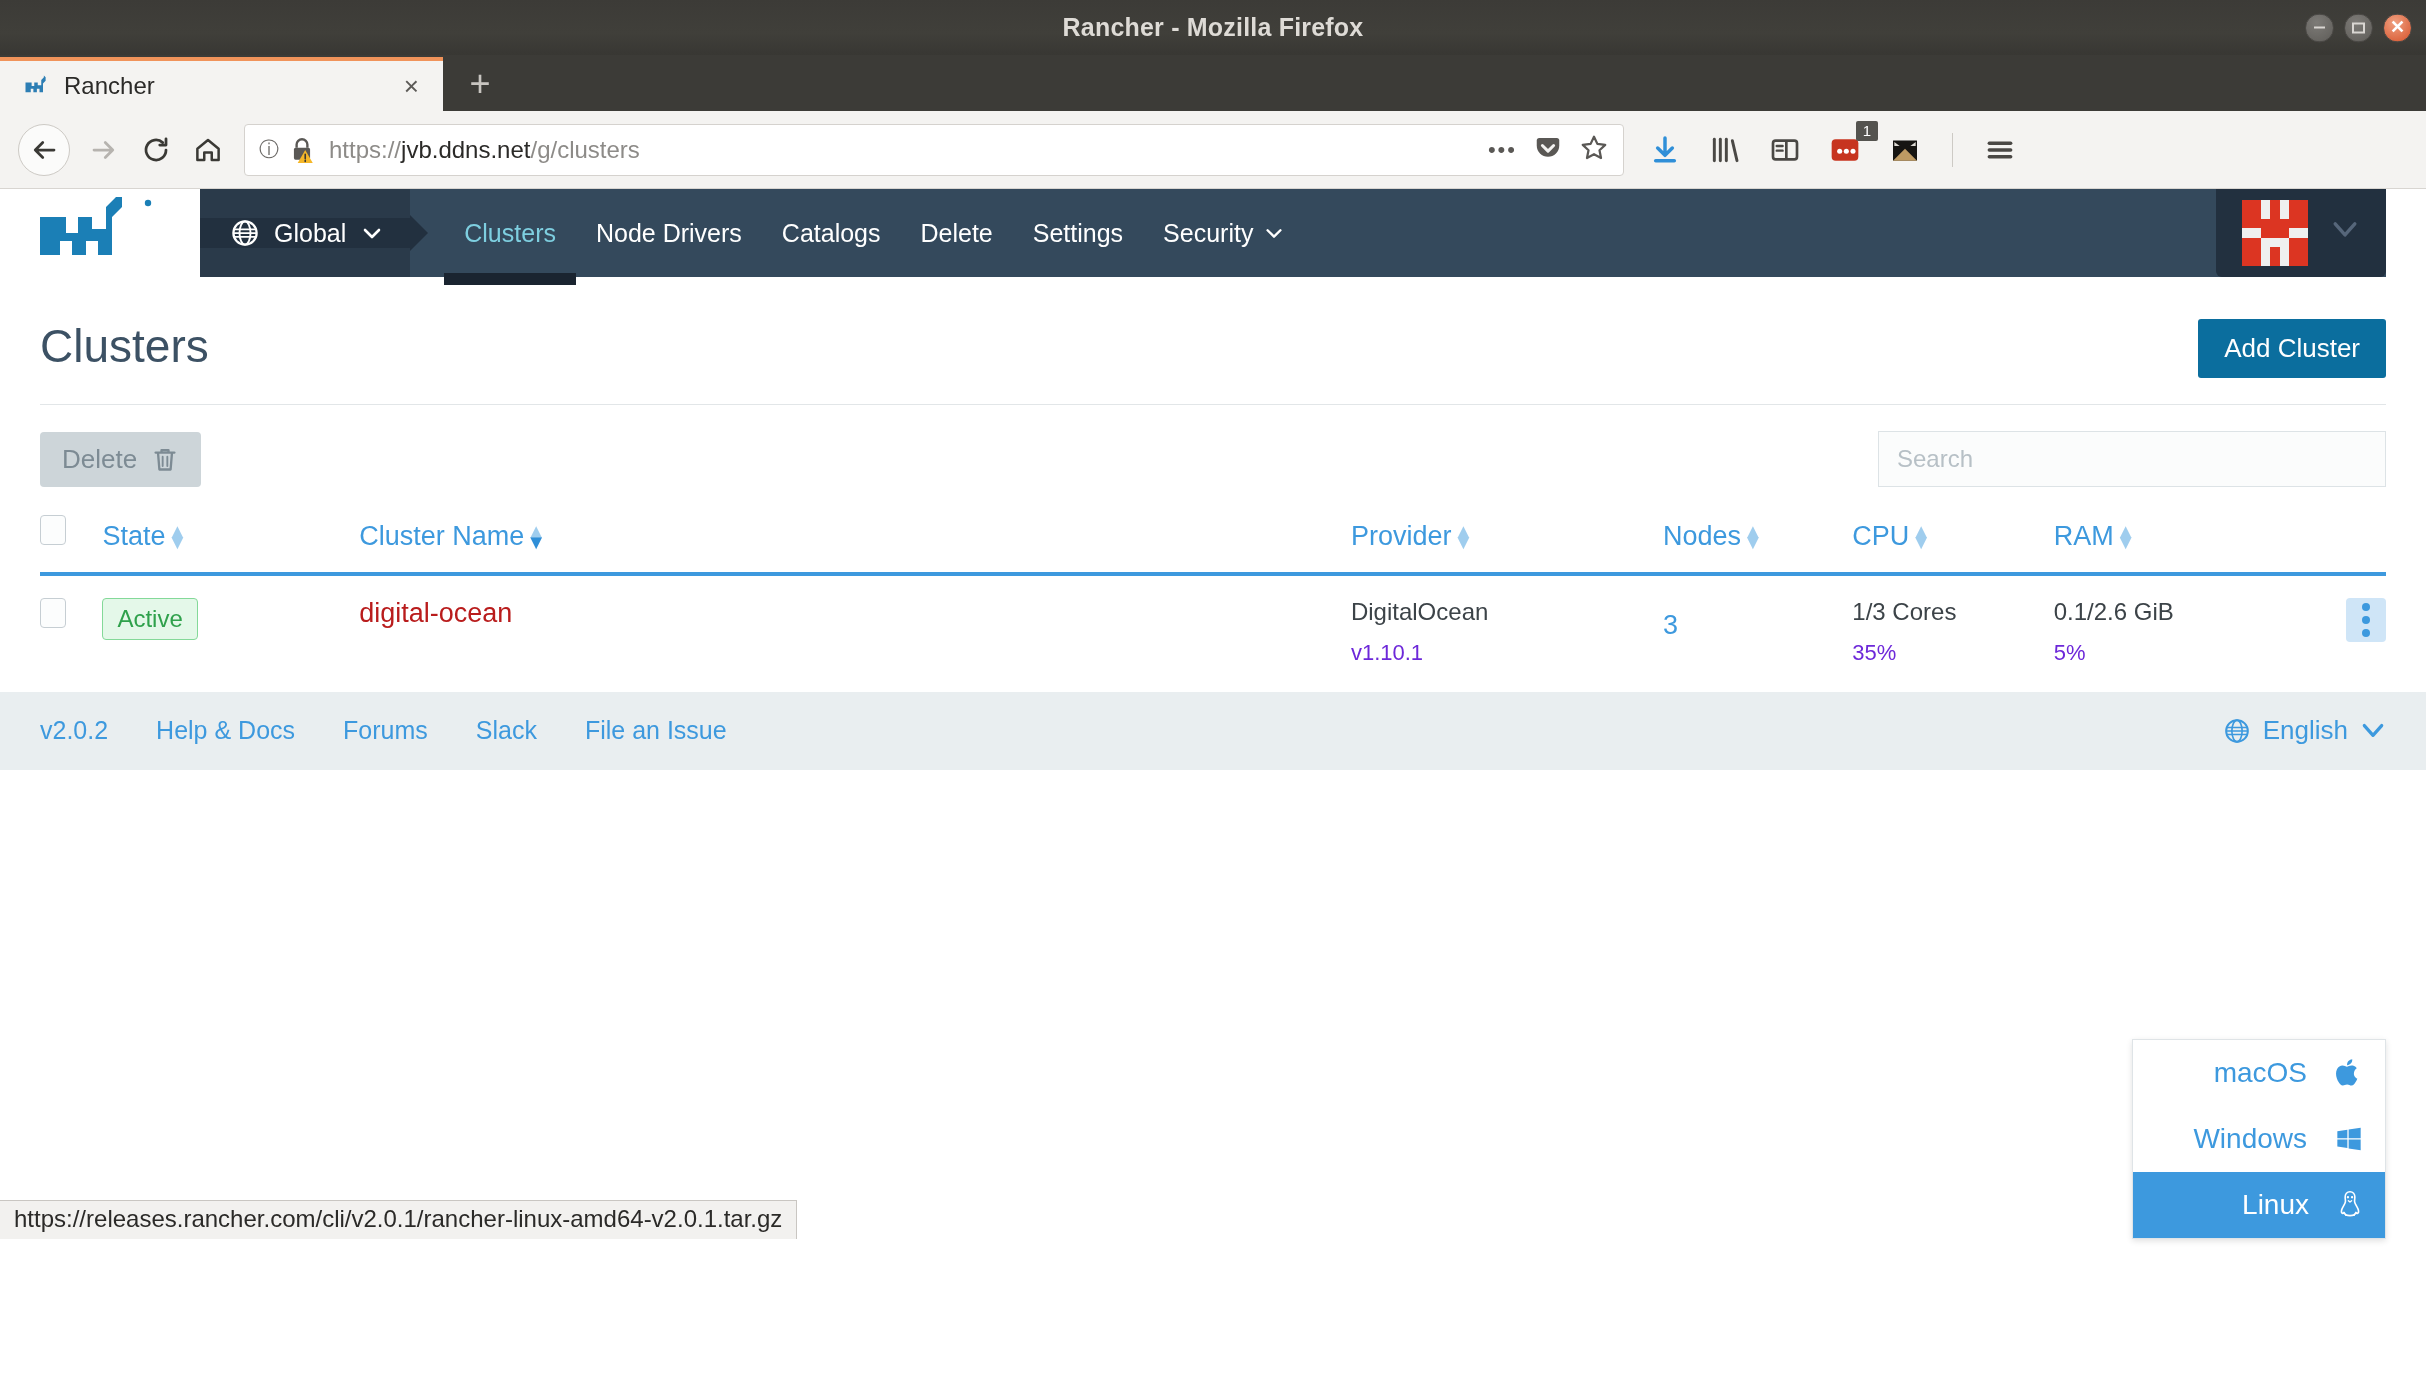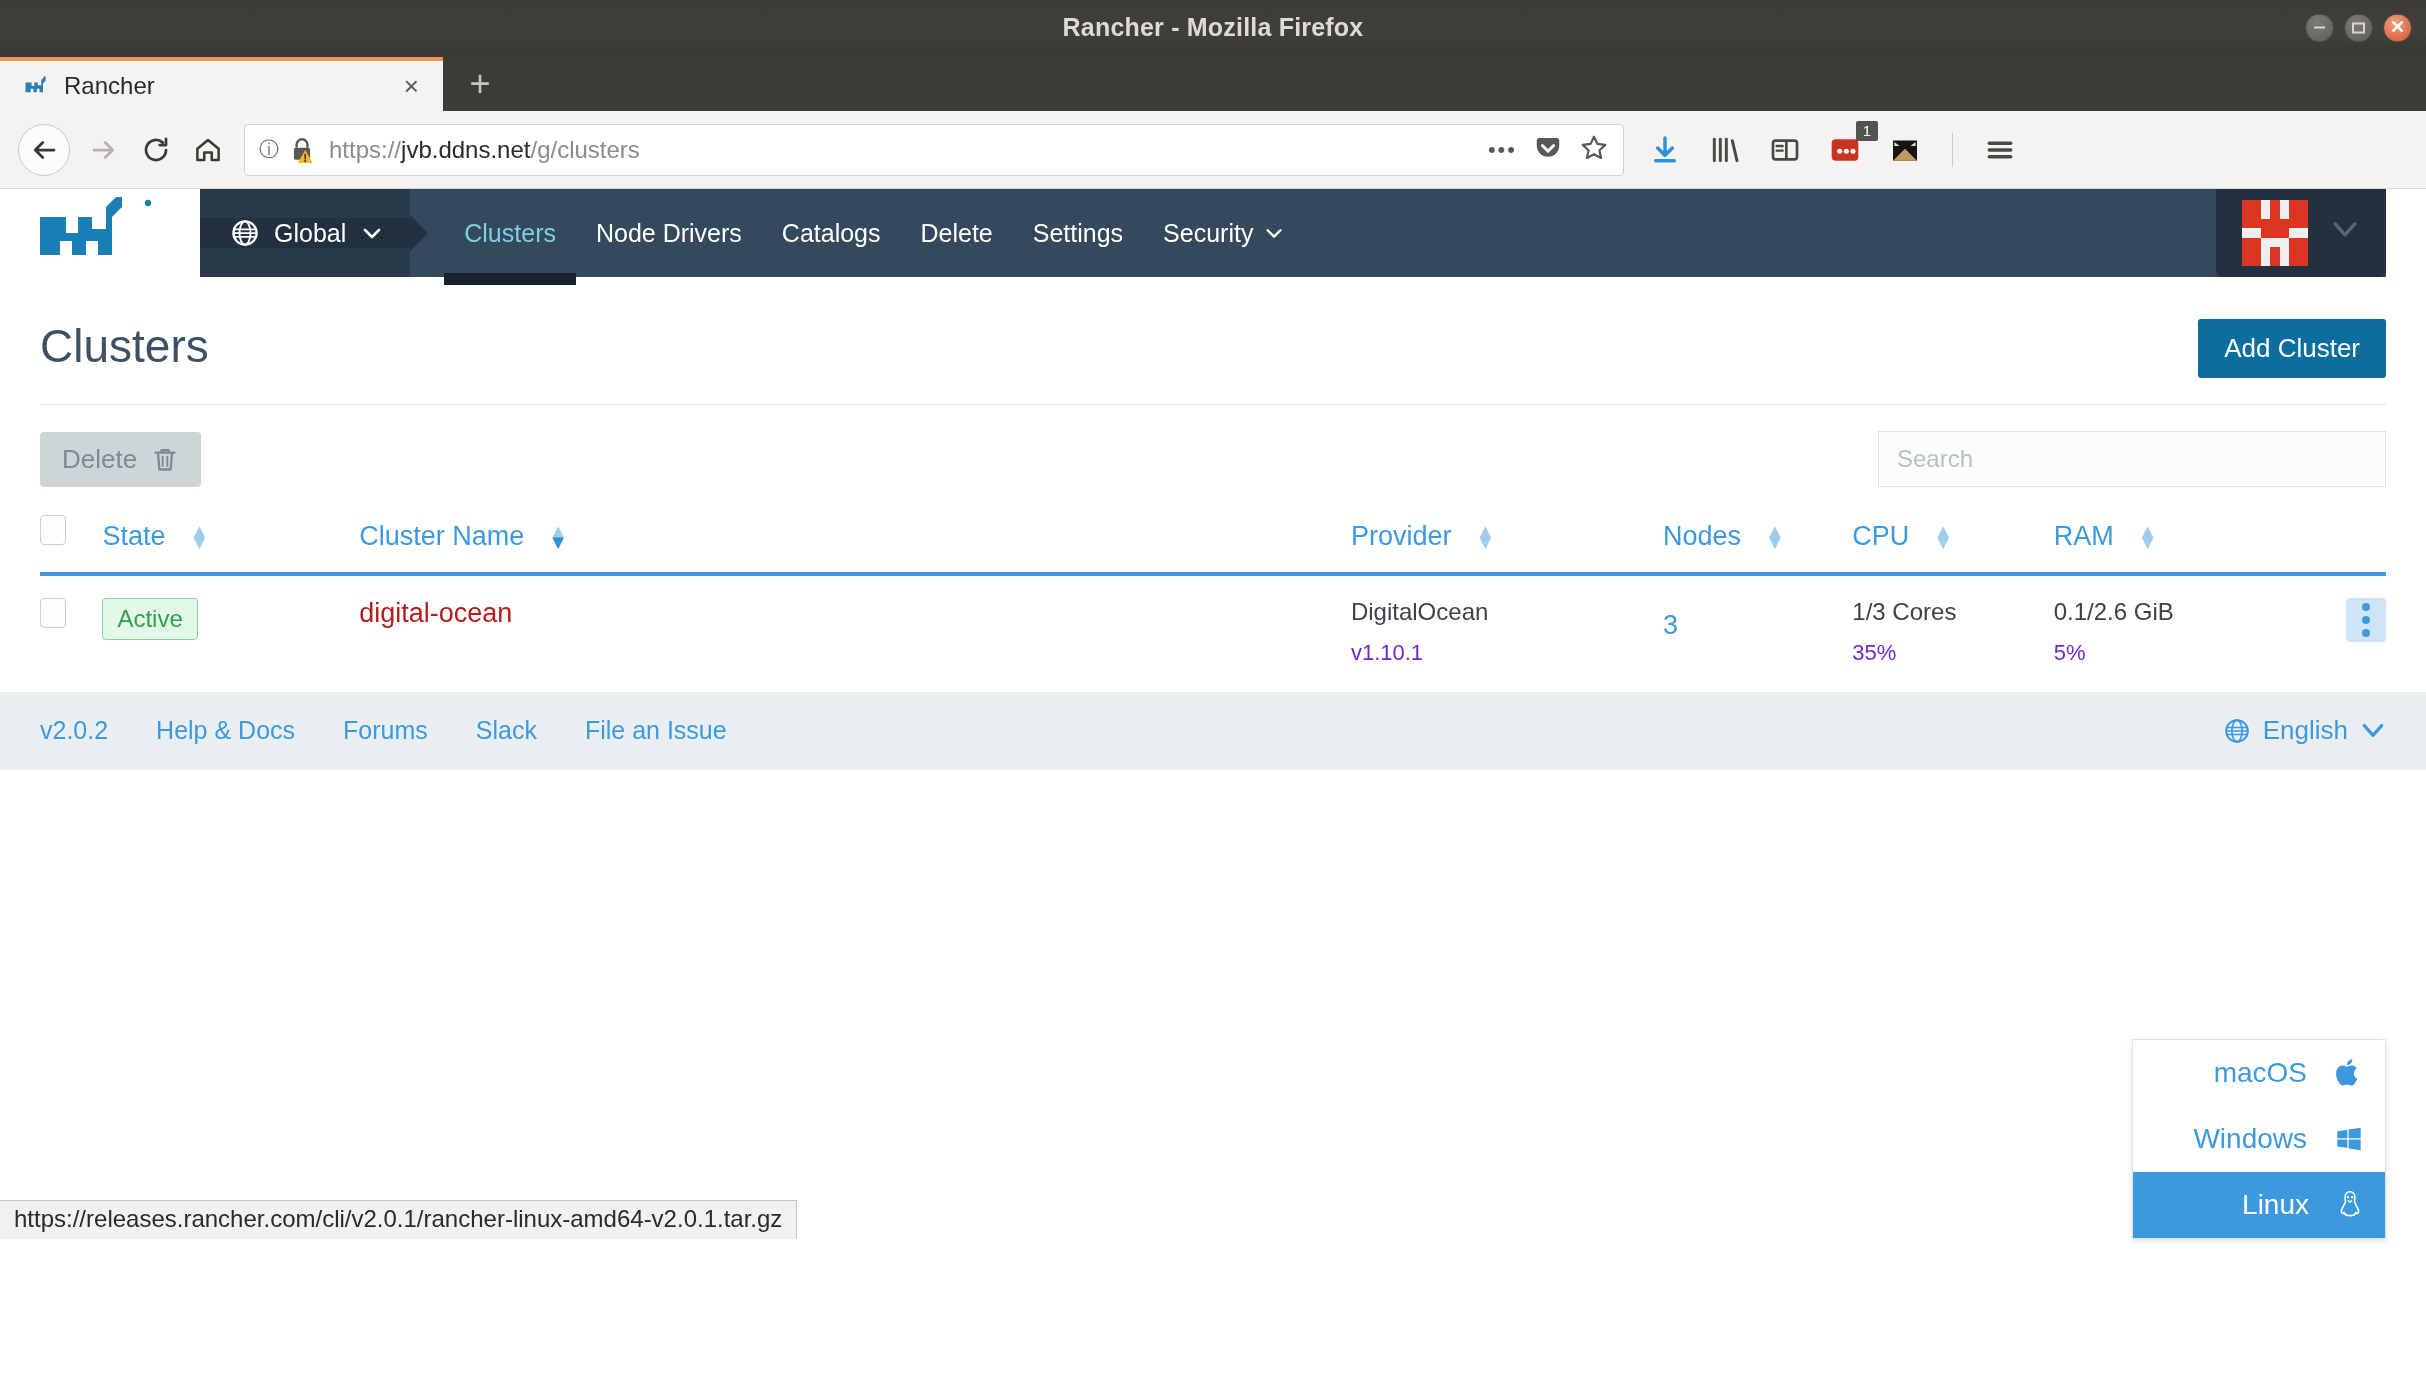--- a/index.html
+++ b/index.html
@@ -180,21 +180,21 @@
   }
   .search-input::placeholder { color: #b7c0c6; }
 
   
   table.clusters { width: 100%; border-collapse: collapse; }
   table.clusters thead th {
     text-align: left; font-weight: 400; font-size: 27px;
     color: #3d99de; padding: 8px 0 20px 0; vertical-align: bottom;
   }
   table.clusters thead tr { border-bottom: 4px solid #3d99de; }
-  .sort-wrap { display: inline-flex; align-items: center; gap: 24px; }
+  .sort-wrap { display: inline-flex; align-items: center; gap: 2px; }
   .sorter { display: inline-flex; flex-direction: column; line-height: .55; color: #9fcdee; font-size: 20px; }
   .sorter .on { color: #2f8fd8; }
   th.c-check, td.c-check { width: 62px; }
   th.c-state, td.c-state { width: 255px; }
   th.c-name,  td.c-name  { width: 985px; }
   th.c-prov,  td.c-prov  { width: 310px; }
   th.c-nodes, td.c-nodes { width: 188px; }
   th.c-cpu,   td.c-cpu   { width: 200px; }
   th.c-ram,   td.c-ram   { width: 240px; }
   th.c-menu,  td.c-menu  { width: 90px; }

